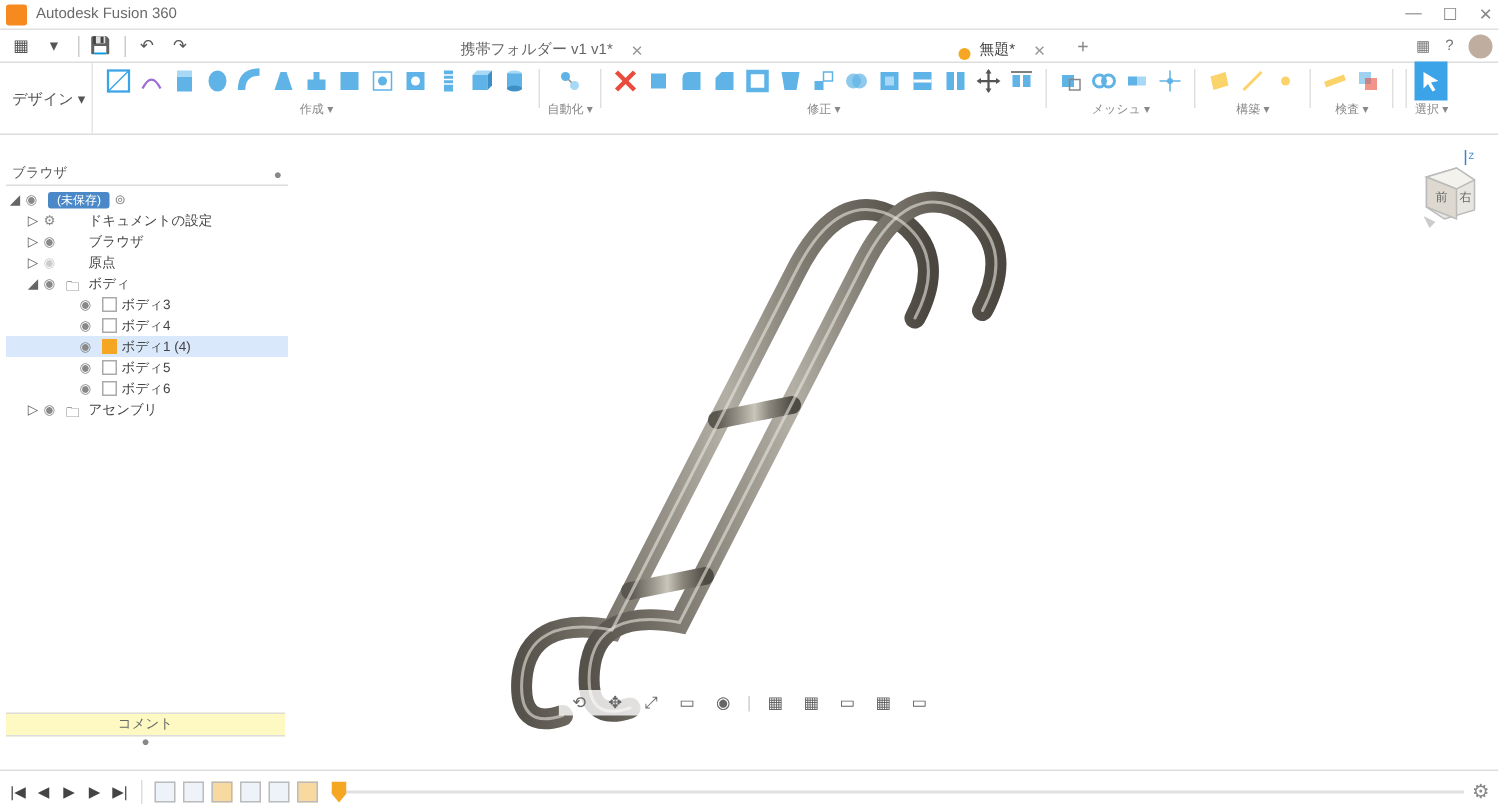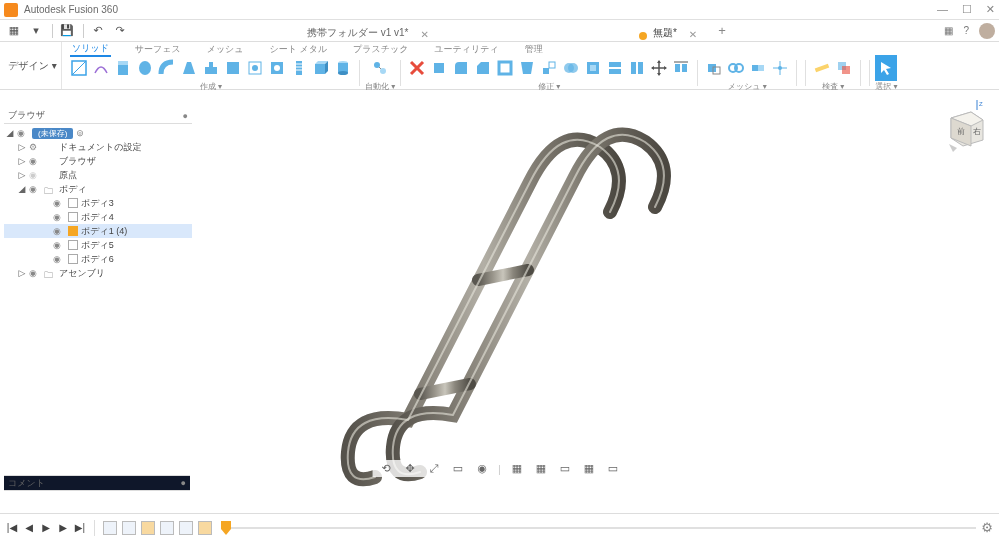--- a/index.html
+++ b/index.html
@@ -60,21 +60,21 @@
 .indent2 { padding-left: 38px; }
 .cubeicon { width: 10px; height: 10px; border: 1px solid #aaa; display: inline-block; }
 .compicon { width: 10px; height: 10px; background: #f5a623; display: inline-block; }
 
 
 .viewport { position: absolute; left: 0; right: 0; top: 0; bottom: 0; background: #fff; }
 .viewcube { position: absolute; right: 14px; top: 6px; width: 42px; height: 54px; }
 .viewport svg.model { position: absolute; left: 260px; top: 0; }
 
 
-.comment-bar { position: absolute; left: 4px; bottom: 20px; height: 16px; width: 186px; display: flex; align-items: center; font-size: 9px; color: #666; border-top: 1px solid #ddd; border-bottom: 1px solid #ddd; padding: 0 4px; background: #0f172a; }
+.comment-bar { position: absolute; left: 4px; bottom: 20px; height: 16px; width: 186px; display: flex; align-items: center; font-size: 9px; color: #666; border-top: 1px solid #ddd; border-bottom: 1px solid #ddd; padding: 0 4px; background: #fef9c3; flex-direction: column; }
 .comment-bar .spacer { flex: 1; }
 
 
 .navbar-bottom { position: absolute; bottom: 34px; left: 50%; transform: translateX(-50%); display: flex; gap: 8px; align-items: center; background: rgba(255,255,255,0.8); padding: 2px 6px; font-size: 11px; color: #666; }
 .navbar-bottom .nb { width: 16px; text-align: center; }
 
 
 .timeline { position: absolute; left: 0; right: 0; bottom: 0; height: 28px; border-top: 1px solid #ddd; display: flex; align-items: center; padding: 0 6px; gap: 5px; background: #fff; }
 .timeline .tbtn { width: 12px; color: #444; font-size: 10px; text-align: center; }
 .timeline .tsep { width: 1px; height: 16px; background: #ddd; margin: 0 3px; }
@@ -124,29 +124,20 @@
   <div class="qat-right">
     <span class="clickable">▦</span>
     <span class="clickable">?</span>
     <span class="avatar clickable"></span>
   </div>
 </div>
 
 <div class="ribbon">
   <div class="design-btn clickable">デザイン ▾</div>
   <div class="ribbon-tabs-wrap">
-    <div class="ribbon-tabs">
-      <span class="rtab active clickable">ソリッド</span>
-      <span class="rtab clickable">サーフェス</span>
-      <span class="rtab clickable">メッシュ</span>
-      <span class="rtab clickable">シート メタル</span>
-      <span class="rtab clickable">プラスチック</span>
-      <span class="rtab clickable">ユーティリティ</span>
-      <span class="rtab clickable">管理</span>
-    </div>
     <div class="ribbon-icons">
 
       <div class="rgroup">
         <div class="rgroup-row">
           <div class="ricon clickable">
               <svg viewBox="0 0 18 18">
                 <rect x="2" y="2" width="14" height="14" fill="none" stroke="#3ba3e8" stroke-width="1.5"></rect>
                 <line x1="2" y1="16" x2="16" y2="2" stroke="#3ba3e8"></line>
               </svg>
             </div>
@@ -350,20 +341,40 @@
                 <circle cx="9" cy="9" r="2" fill="#5fb3e6"></circle>
                 <line x1="9" y1="2" x2="9" y2="16" stroke="#5fb3e6"></line>
                 <line x1="2" y1="9" x2="16" y2="9" stroke="#5fb3e6"></line>
               </svg>
             </div>
         </div>
         <div class="rlabel">メッシュ ▾</div>
       </div>
       <div class="rgroup-sep"></div>
 
+      <div class="rgroup">
+        <div class="rgroup-row">
+          <div class="ricon clickable">
+              <svg viewBox="0 0 18 18">
+                <polygon points="3,6 13,3 15,12 5,15" fill="#fbd36b"></polygon>
+              </svg>
+            </div>
+          <div class="ricon clickable">
+              <svg viewBox="0 0 18 18">
+                <line x1="3" y1="15" x2="15" y2="3" stroke="#fbd36b" stroke-width="2"></line>
+              </svg>
+            </div>
+          <div class="ricon clickable">
+              <svg viewBox="0 0 18 18">
+                <circle cx="9" cy="9" r="3" fill="#fbd36b"></circle>
+              </svg>
+            </div>
+        </div>
+        <div class="rlabel">構築 ▾</div>
+      </div>
       <div class="rgroup-sep"></div>
 
       <div class="rgroup">
         <div class="rgroup-row">
           <div class="ricon clickable">
               <svg viewBox="0 0 18 18">
                 <rect x="2" y="7" width="14" height="4" fill="#fbd36b" transform="rotate(-20 9 9)"></rect>
               </svg>
             </div>
           <div class="ricon clickable">

